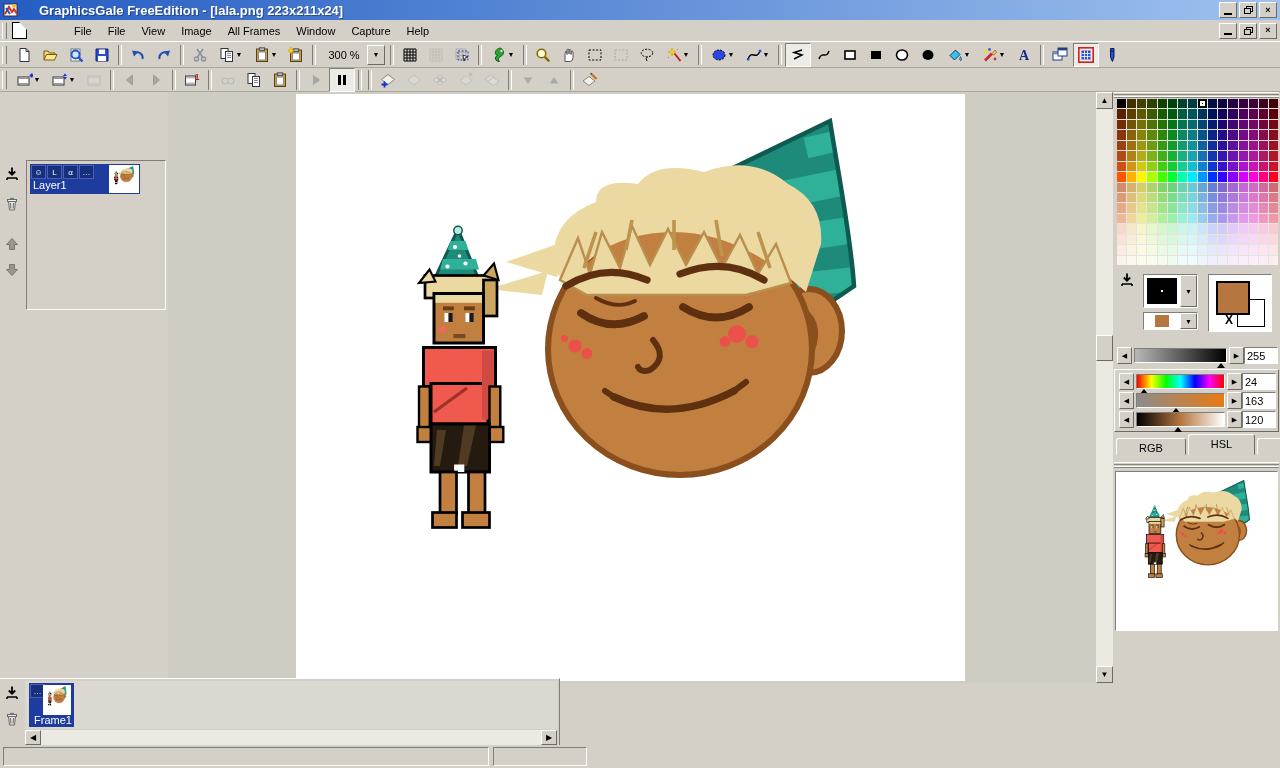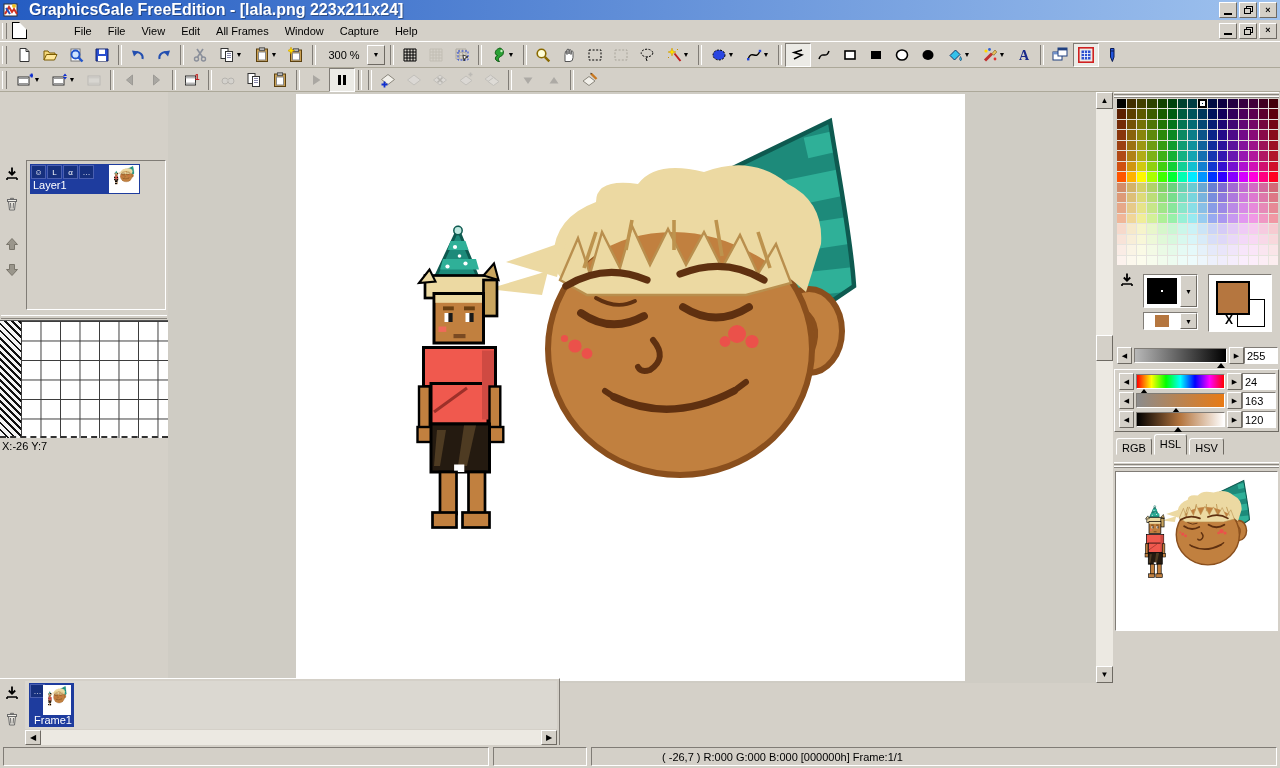--- a/index.html
+++ b/index.html
@@ -4,21 +4,21 @@
 <style>
   html,body{margin:0;padding:0;}
   .app{position:relative;width:1280px;height:768px;overflow:hidden;background:#d4d0c8;
        font-family:"Liberation Sans",sans-serif;font-size:11px;color:#000;-webkit-font-smoothing:none;}
   
   .b-out{border:1px solid;border-color:#ffffff #6e6a63 #6e6a63 #ffffff;}
   .b-in{border:1px solid;border-color:#807c76 #ffffff #ffffff #807c76;}
   
   #titlebar{position:absolute;left:0;top:0;width:1280px;height:20px;
     background:linear-gradient(to right,#245cc2,#9fc2ee);display:flex;align-items:center;padding-left:3px;box-sizing:border-box;}
-  #titlebar .ttl{color:#fff;font-weight:bold;font-size:16px;margin-left:10px;white-space:nowrap;
+  #titlebar .ttl{color:#fff;font-weight:bold;font-size:13px;margin-left:20px;white-space:nowrap;
      text-shadow:1px 1px 0 rgba(0,0,0,.35);}
   .winbtns{margin-left:auto;display:flex;gap:2px;padding-right:3px;}
   .wbtn{width:16px;height:14px;background:#d4d0c8;display:flex;align-items:center;justify-content:center;
         font-size:9px;font-weight:bold;line-height:1;color:#000;}
   .wbtn .minus{display:block;width:8px;height:2px;background:#000;margin-top:7px;}
   .wbtn .rest{position:relative;width:9px;height:8px;}
   .wbtn .rest i{position:absolute;border:1px solid #000;background:#d4d0c8;}
   .wbtn .rest i.b1{left:2px;top:0;width:5px;height:4px;}
   .wbtn .rest i.b2{left:0;top:2px;width:5px;height:4px;}
   
@@ -85,21 +85,21 @@
   .sl-track{flex:1;height:13px;margin:0 2px;position:relative;}
   .sl-thumb{position:absolute;bottom:-6px;width:0;height:0;border:4px solid transparent;border-bottom:5px solid #000;transform:translateX(-4px);}
   .sl-val{width:28px;height:15px;background:#fff;font-size:11px;padding:0 2px;display:flex;align-items:center;flex:none;}
   .track-alpha{background:linear-gradient(to right,#b8b8b8,#000);}
   .track-hue{background:linear-gradient(to right,#f00,#ff0,#0f0,#0ff,#00f,#f0f,#f00);}
   .track-saturation{background:linear-gradient(to right,#8c8c8c,#e87a14);}
   .track-lightness{background:linear-gradient(to right,#000,#b5763f,#fff);}
   #slgroup{margin:4px 1px 0 1px;padding:2px 0;}
   
   #colortabs{display:flex;align-items:flex-end;height:24px;padding-left:3px;position:relative;top:-1px;}
-  .ctab{padding:3px 5px;border:1px solid;border-color:#fff #6e6a63 #d4d0c8 #fff;background:#d4d0c8;margin-right:2px;
+  .ctab{padding:3px 22px;border:1px solid;border-color:#fff #6e6a63 #d4d0c8 #fff;background:#d4d0c8;margin-right:2px;
         border-radius:3px 3px 0 0;height:17px;box-sizing:border-box;}
   .ctab.active{height:21px;font-weight:normal;position:relative;z-index:2;}
   
   #preview{margin:3px 2px 0 2px;background:#fff;height:158px;overflow:hidden;position:relative;}
   
   .lpanel-strip{position:absolute;width:24px;display:flex;flex-direction:column;align-items:center;}
   #layerpanel{position:absolute;left:0;top:66px;width:168px;height:152px;}
   #layerbox{position:absolute;left:26px;top:2px;width:138px;height:148px;background:#d4d0c8;}
   .item-row{position:absolute;background:#1e3c9e;color:#fff;}
   #layerrow{left:3px;top:3px;width:110px;height:30px;}
@@ -164,21 +164,21 @@
     </span>
   </div>
 
   <div id="menubar">
     <span class="grip"></span>
     <span class="docicon"></span>
     <span id="menubar-items" style="display:flex;margin-left:35px;">
         <span class="menu-item">File</span>
         <span class="menu-item">File</span>
         <span class="menu-item">View</span>
-        <span class="menu-item">Edit</span>
+        <span class="menu-item">Image</span>
         <span class="menu-item">All Frames</span>
         <span class="menu-item">Window</span>
         <span class="menu-item">Capture</span>
         <span class="menu-item">Help</span>
       </span>
     <span class="winbtns">
       <span class="wbtn b-out">
           <span class="minus"></span>
         </span>
       <span class="wbtn b-out">
@@ -668,30 +668,20 @@
                   <rect x="57.5" y="126" width="5.5" height="14" fill="#c1803f" stroke="#000" stroke-width="0.9"></rect>
                   <rect x="45.5" y="139.5" width="8" height="5" fill="#c1803f" stroke="#000" stroke-width="0.9"></rect>
                   <rect x="55.5" y="139.5" width="9" height="5" fill="#c1803f" stroke="#000" stroke-width="0.9"></rect>
                 </g>
               </svg>
             </div>
         </div>
       </div>
     </div>
 
-    <div id="loupe">
-      <div class="gripper">
-          <i></i>
-        </div>
-      <div id="loupegrid">
-        <div id="loupehatch"></div>
-        <div id="loupecells"></div>
-      </div>
-      <div id="coords">X:-26 Y:7</div>
-    </div>
 
     <div style="position:absolute;left:0;top:362px;width:168px;">
       
     </div>
   </div>
 
   <div id="workspace">
     <div id="canvas">
         <svg width="669" height="633" viewBox="0 0 223 211" preserveAspectRatio="none">
           <defs>
@@ -1327,15 +1317,14 @@
     </div>
     <div id="hscroll">
       <div class="scr-btn b-out" style="left:0;top:0;">◀</div>
       <div class="scr-btn b-out" style="right:0;top:0;left:auto;">▶</div>
     </div>
   </div>
 
   <div id="statusbar">
     <div id="sb1" class="sb-sec b-in"></div>
     <div id="sb2" class="sb-sec b-in"></div>
-    <div id="sb3" class="sb-sec b-in">( -26,7 ) R:000 G:000 B:000  [000000h]  Frame:1/1</div>
   </div>
 </div>
 
 </body></html>

